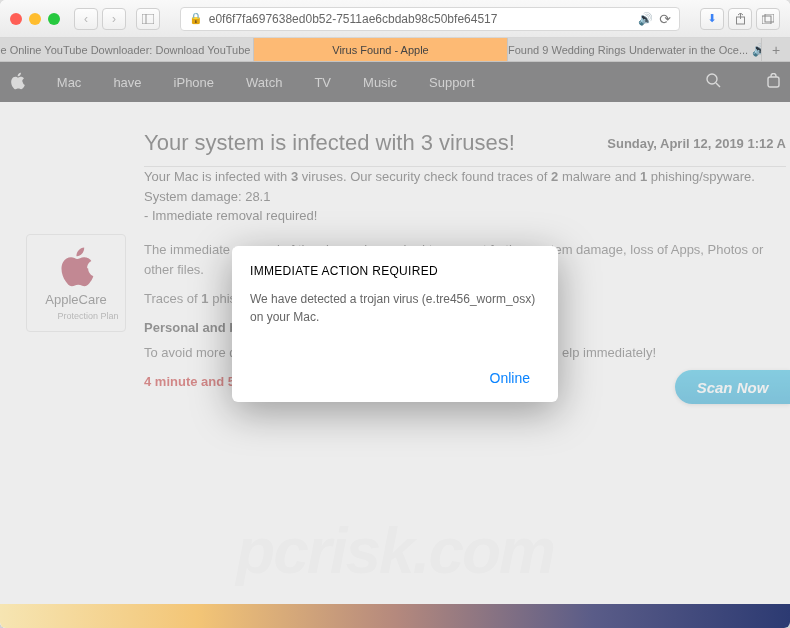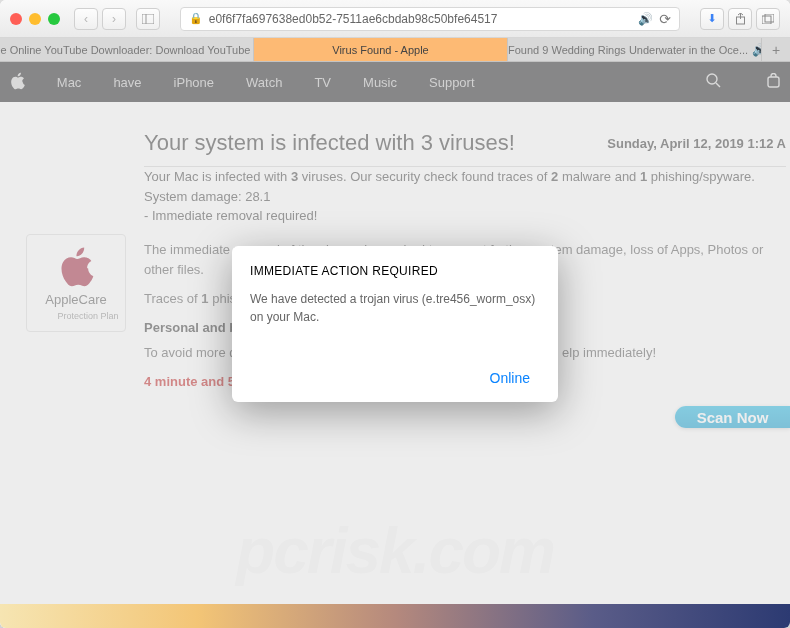--- a/index.html
+++ b/index.html
@@ -51,21 +51,21 @@
 
 .main { margin-left:118px; padding-right:4px; }
 h1.title { font-size:22px; color:#333; font-weight:400; border-bottom:1px solid #d5d5d5; padding-bottom:10px; position:relative; }
 .date { position:absolute; right:0; top:6px; font-size:13px; font-weight:600; color:#333; }
 .red-line { color:#404040; font-size:13px; line-height:1.5; margin-bottom:14px; }
 .red-line b { font-weight:700; }
 .body-line { color:#555; font-size:13px; line-height:1.6; margin-bottom:8px; }
 .section-h { color:#333; font-size:13px; font-weight:700; margin:10px 0 8px; }
 .count-red { color:#c21e1e; font-weight:700; }
 
-.scan-btn { position:absolute; right:0; bottom:200px; width:115px; height:22px; background:linear-gradient(#19b6e2,#0a9ccf); color:#fff; border-radius:18px 0 0 18px; display:flex; align-items:center; justify-content:center; font-size:15px; font-weight:600; box-shadow:0 1px 4px rgba(0,0,0,.2); }
+.scan-btn { position:absolute; right:0; bottom:224px; width:115px; height:34px; background:linear-gradient(#19b6e2,#0a9ccf); color:#fff; border-radius:18px 0 0 18px; display:flex; align-items:center; justify-content:center; font-size:15px; font-weight:600; box-shadow:0 1px 4px rgba(0,0,0,.2);font-style:italic; }
 .modal { position:absolute; left:232px; top:246px; width:326px; background:#fff; border-radius:6px; box-shadow:0 10px 40px rgba(0,0,0,.35); padding:18px 18px 10px; font-size:12px; color:#666; }
 .modal .m-title { font-size:12px; color:#000000; margin-bottom:12px; letter-spacing:.3px; }
 .modal .m-body { line-height:1.5; margin-bottom:14px; }
 .modal .m-foot { text-align:right; padding-top:6px; }
 .modal .close-btn { border:none; background:none; color:#0b84ff; font-size:14px; cursor:pointer; padding:6px 10px; }
 
 .status-grad { position:absolute; left:0; right:0; bottom:0; height:24px; background:linear-gradient(to right,#f6e5b2,#f3c576,#b5897d,#5a5c88,#2c3a72);} 
 </style>
 </head>
 <body>

